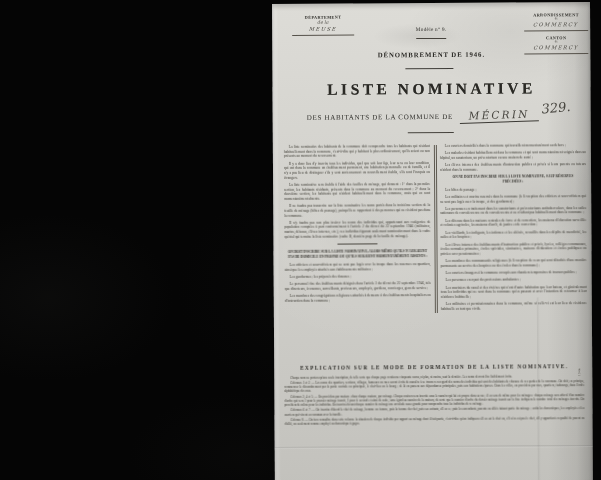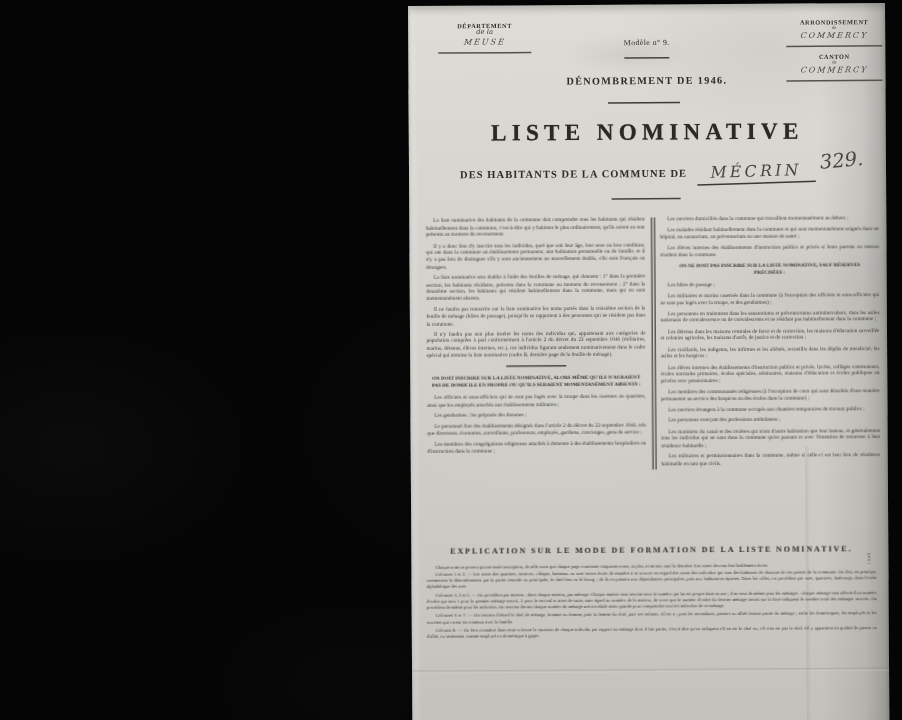--- a/index.html
+++ b/index.html
@@ -45,21 +45,21 @@
   .model-label{font-size:5.2px;color:#2f2e2a;letter-spacing:.3px;}
   .model-rule{width:30px;height:.9px;background:#46433d;margin:3px auto 0;}
   .denom{position:absolute;top:48px;left:0;width:100%;text-align:center;
     font-size:6.8px;font-weight:700;letter-spacing:.9px;color:#2b2a26;}
   .denom-rule{position:absolute;top:65px;left:50%;width:48px;height:1px;
     margin-left:-26px;background:#3e3c37;}
   .title{position:absolute;top:77px;left:0;width:100%;text-align:center;
     font-size:15.5px;font-weight:700;letter-spacing:3.5px;color:#2a2925;
     text-shadow:0 0 .5px rgba(42,41,37,.6);}
   .subtitle{position:absolute;top:104px;left:34px;display:flex;align-items:baseline;}
-  .subtitle-printed{font-size:7px;font-weight:700;letter-spacing:.7px;color:#2d2c28;}
+  .subtitle-printed{font-size:7px;font-weight:400;letter-spacing:.7px;color:#2d2c28;}
   .commune-hand{font-size:10.5px;margin-left:7px;padding:0 9px 1px;
     border-bottom:1px solid #3c3a35;transform:rotate(-1.5deg);
     letter-spacing:2.2px;}
   .pagenum-hand{font-size:13px;margin-left:3px;transform:translateY(-6px) rotate(-5deg);}
   .sub-rule{position:absolute;top:129px;left:135px;width:46px;height:1px;background:#45423c;}
   
   .columns{position:absolute;top:141px;left:11px;width:302px;display:flex;
     filter:blur(.15px);}
   .col{font-size:3.55px;line-height:1.32;text-align:justify;color:#3a3831;}
   .col p{margin:0 0 2.6px;text-indent:5px;}

